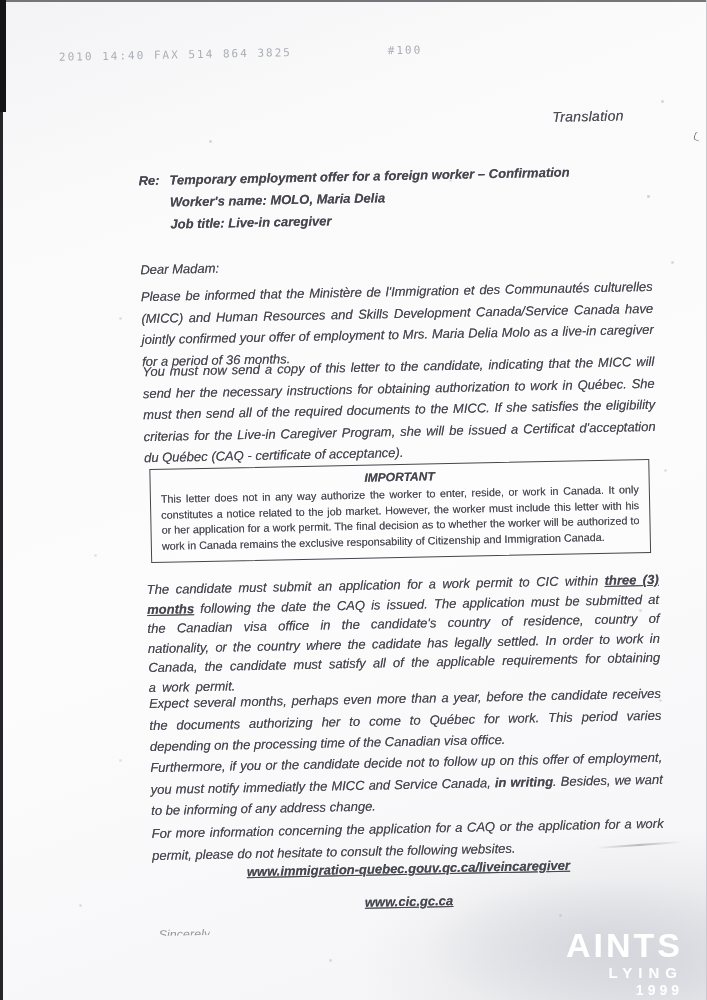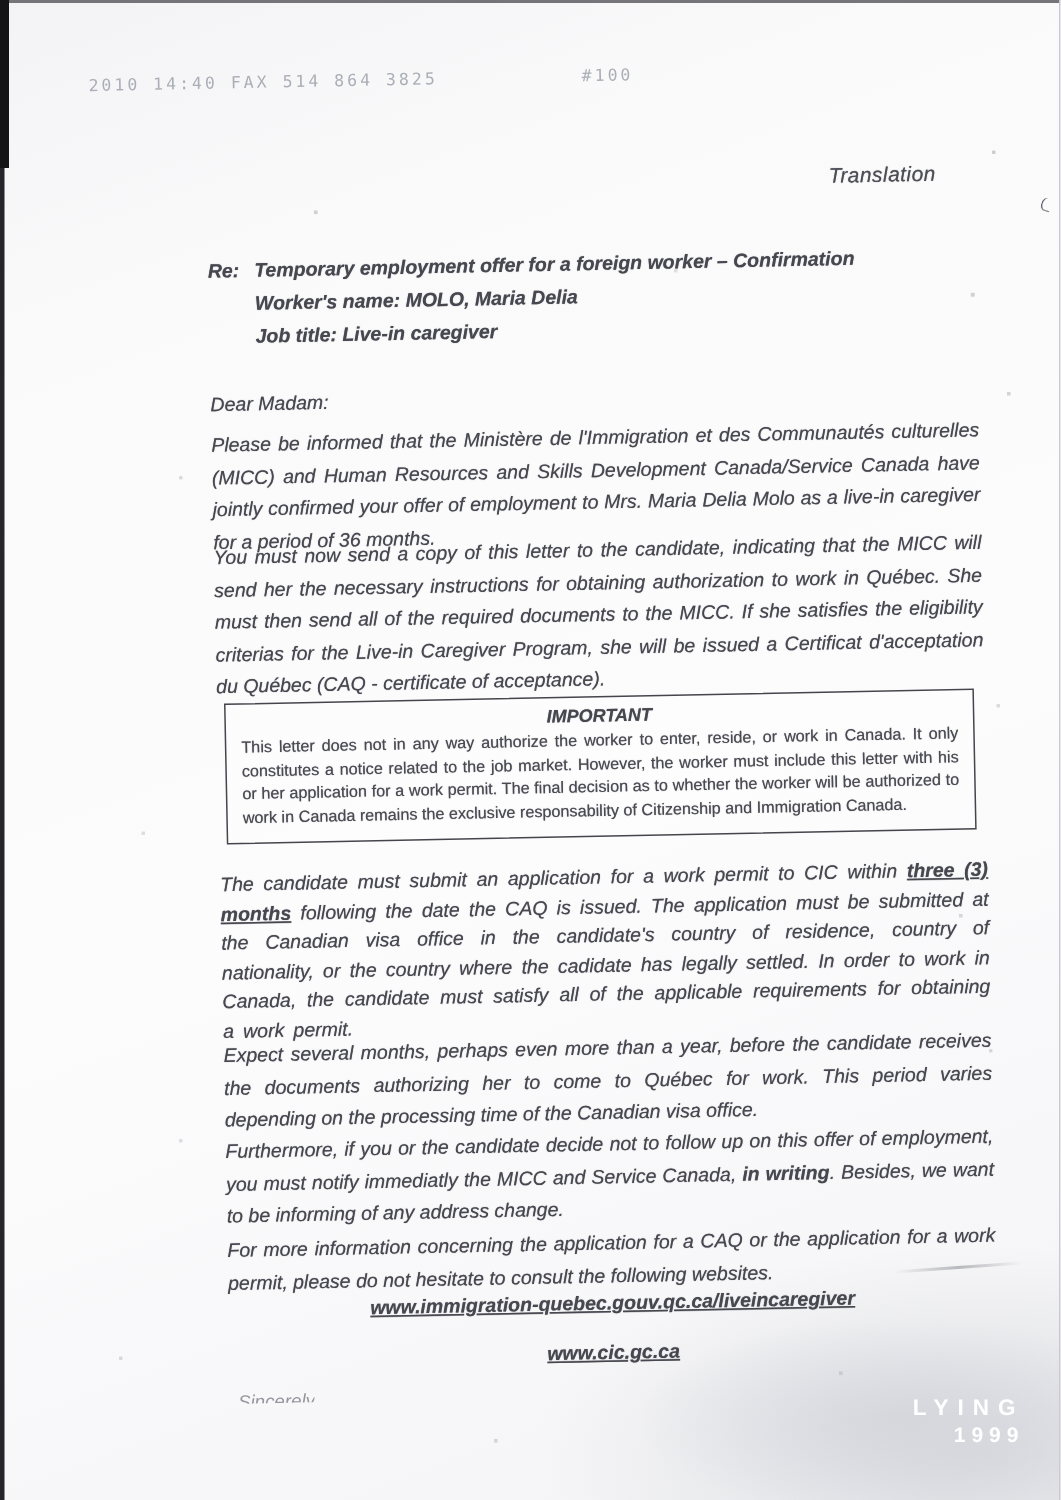--- a/index.html
+++ b/index.html
@@ -136,16 +136,17 @@
 
     <div class="link link1">www.immigration-quebec.gouv.qc.ca/liveincaregiver</div>
     <div class="link link2">www.cic.gc.ca</div>
 
     <div class="closing">
       <span>Sincerely</span>
     </div>
   </div>
 
   <div class="watermark">
+    <div class="wm1">AINTS</div>
     <div class="wm2">LYING</div>
     <div class="wm3">1999</div>
   </div>
 </div>
 
 </body></html>

